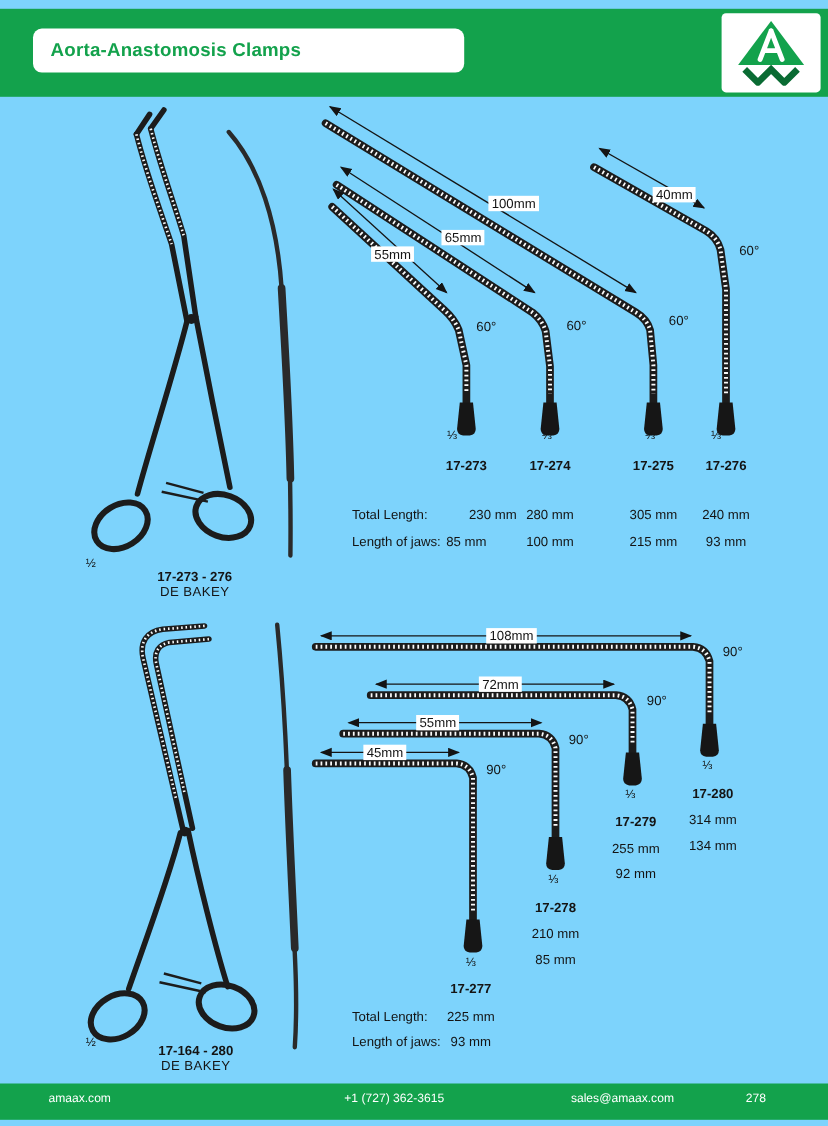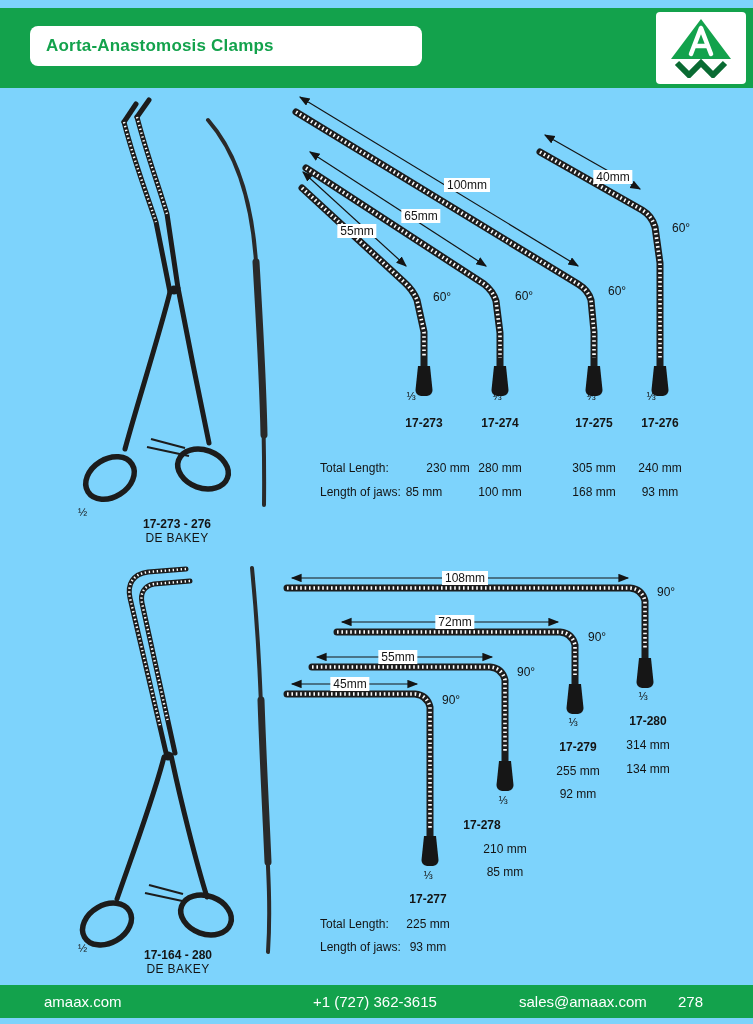--- a/index.html
+++ b/index.html
@@ -6,21 +6,21 @@
   html,body{background:#fff}
   body{width:753px;height:1024px;font-family:"Liberation Sans",sans-serif;position:relative}
   .page{position:relative;width:753px;height:1024px;background:#7dd3fc;overflow:hidden}
 
   
   .header-band{position:absolute;top:8px;left:0;width:753px;height:80px;background:#13A24C}
   .title-pill{position:absolute;top:18px;left:30px;width:392px;height:40px;background:#fff;border-radius:8px;display:flex;align-items:center;padding-left:16px}
   .page-title{color:#13A24C;font-size:17px;font-weight:bold;letter-spacing:.2px}
   .logo-box{position:absolute;top:4px;left:656px;width:90px;height:72px;background:#fff;border-radius:4px;display:flex;align-items:center;justify-content:center}
   .footer-band{position:absolute;top:985px;left:0;width:753px;height:33px;background:#13A24C}
-  .fitem{position:absolute;top:8px;color:#fff;font-size:15px;white-space:nowrap}
+  .fitem{position:absolute;top:8px;color:#fff;font-size:11px;white-space:nowrap}
 
   
   .lbl{position:absolute;font-size:12px;color:#141414;white-space:nowrap;z-index:3}
   .c{transform:translateX(-50%)}
   .model{font-weight:bold}
   .frac{font-size:11px}
   .dimlbl{background:#fff;padding:0 3px}
   .family{font-size:12px;letter-spacing:.4px}
 
   
@@ -168,21 +168,21 @@
   <div class="lbl c model" style="left:660px;top:416px">17-276</div>
 
   <div class="lbl" style="left:320px;top:461px">Total Length:</div>
   <div class="lbl c" style="left:448px;top:461px">230 mm</div>
   <div class="lbl c" style="left:500px;top:461px">280 mm</div>
   <div class="lbl c" style="left:594px;top:461px">305 mm</div>
   <div class="lbl c" style="left:660px;top:461px">240 mm</div>
   <div class="lbl" style="left:320px;top:485px">Length of jaws:</div>
   <div class="lbl c" style="left:424px;top:485px">85 mm</div>
   <div class="lbl c" style="left:500px;top:485px">100 mm</div>
-  <div class="lbl c" style="left:594px;top:485px">168 mm</div>
+  <div class="lbl c" style="left:594px;top:485px">215 mm</div>
   <div class="lbl c" style="left:660px;top:485px">93 mm</div>
 
   <div class="lbl frac" style="left:78px;top:506px">½</div>
   <div class="lbl c model" style="left:177px;top:517px">17-273 - 276</div>
   <div class="lbl c family" style="left:177px;top:531px">DE BAKEY</div>
 
   <div class="lbl c dimlbl" style="left:465px;top:571px">108mm</div>
   <div class="lbl c dimlbl" style="left:455px;top:615px">72mm</div>
   <div class="lbl c dimlbl" style="left:398px;top:650px">55mm</div>
   <div class="lbl c dimlbl" style="left:350px;top:677px">45mm</div>
@@ -192,21 +192,21 @@
   <div class="lbl" style="left:517px;top:665px">90°</div>
   <div class="lbl" style="left:442px;top:693px">90°</div>
 
   <div class="lbl c frac" style="left:643px;top:690px">⅓</div>
   <div class="lbl c frac" style="left:573px;top:716px">⅓</div>
   <div class="lbl c frac" style="left:503px;top:794px">⅓</div>
   <div class="lbl c frac" style="left:428px;top:869px">⅓</div>
 
   <div class="lbl c model" style="left:648px;top:714px">17-280</div>
   <div class="lbl c model" style="left:578px;top:740px">17-279</div>
-  <div class="lbl c model" style="left:482px;top:818px">17-278</div>
+  <div class="lbl c model" style="left:505px;top:818px">17-278</div>
   <div class="lbl c model" style="left:428px;top:892px">17-277</div>
 
   <div class="lbl c" style="left:648px;top:738px">314 mm</div>
   <div class="lbl c" style="left:648px;top:762px">134 mm</div>
   <div class="lbl c" style="left:578px;top:764px">255 mm</div>
   <div class="lbl c" style="left:578px;top:787px">92 mm</div>
   <div class="lbl c" style="left:505px;top:842px">210 mm</div>
   <div class="lbl c" style="left:505px;top:865px">85 mm</div>
 
   <div class="lbl" style="left:320px;top:917px">Total Length:</div>

